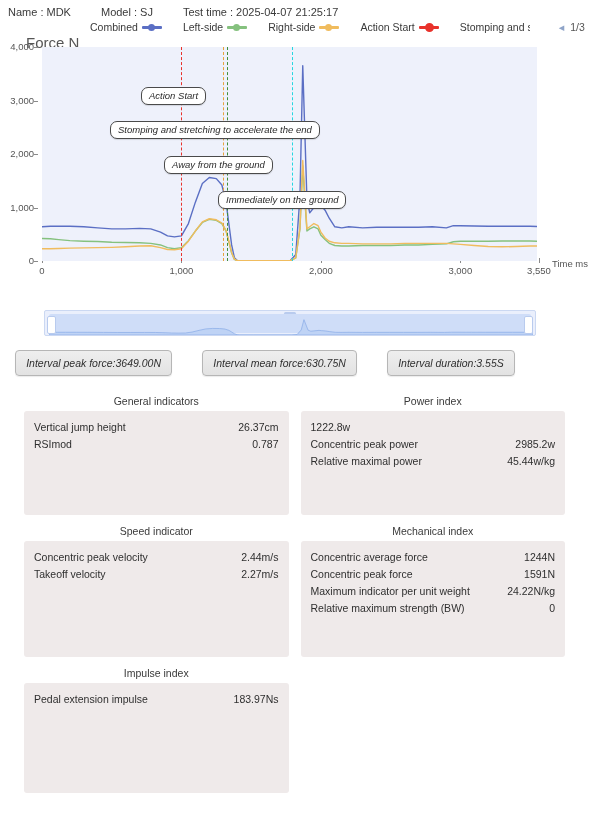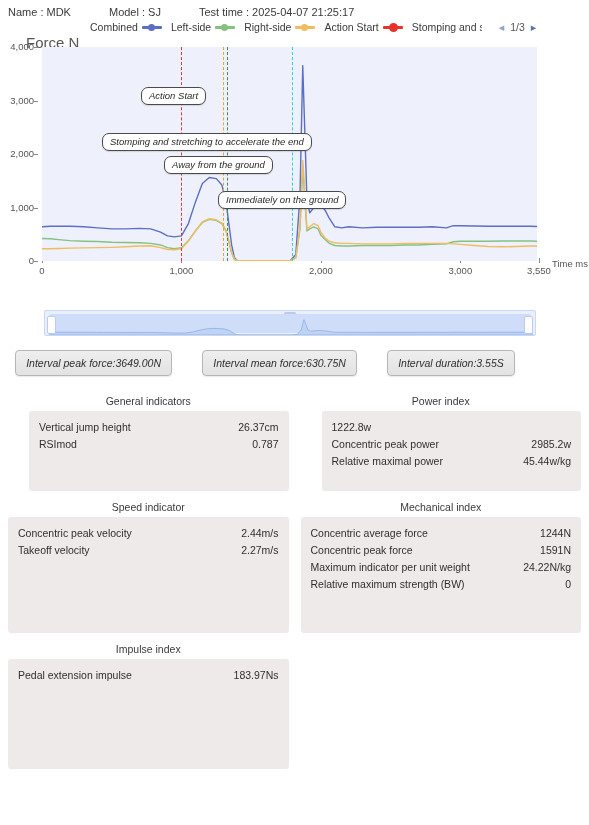--- a/index.html
+++ b/index.html
@@ -10,32 +10,32 @@
     color:#333;
     overflow:hidden;
     position:relative;
   }
 
   
   .meta-row{
     display:flex;align-items:center;
     padding:6px 0 0 8px;
     font-size:11px;color:#3a3a3a;
-    gap:16px;
+    gap:8px;
   }
   .meta-item{white-space:nowrap;}
   .meta-item + .meta-item{margin-left:22px;}
 
   
   .legend-row{
     display:flex;align-items:center;
     padding:3px 0 0 0;
     margin-left:90px;
     font-size:10.5px;color:#3a3a3a;
-    gap:0;
+    gap:12px;
   }
   .legend-entry{display:flex;align-items:center;white-space:nowrap;margin-right:9px;}
   .legend-entry .lbl{margin-right:4px;}
   .marker{display:inline-block;position:relative;width:20px;height:10px;}
   .marker .bar{
     position:absolute;top:4px;left:0;width:20px;height:2.5px;border-radius:1px;
   }
   .marker .dot{
     position:absolute;top:1.5px;left:6px;width:7px;height:7px;border-radius:50%;
   }
@@ -119,34 +119,34 @@
     padding:6px 10px;
     white-space:nowrap;
     box-shadow:0 1px 1px rgba(0,0,0,.08);
     cursor:pointer;
   }
 
   
   .panels{
     position:absolute;top:395px;left:0;width:589px;
     display:flex;flex-wrap:wrap;
-    padding:0 8px;box-sizing:border-box;
+    padding:0 24px;box-sizing:border-box;
     column-gap:12px;row-gap:10px;
   }
   .panel{width:calc(50% - 6px);box-sizing:border-box;}
   .panel-title{
     text-align:center;font-size:10.5px;color:#3a3a3a;
     padding-bottom:4px;
   }
   .panel-body{
     background:#efeaea;border-radius:3px;
     padding:8px 10px 8px 10px;
     box-sizing:border-box;
   }
-  .panel-body.h-short{height:80px;margin-left:21px;}
+  .panel-body.h-short{height:104px;}
   .panel-body.h-mid{height:116px;}
   .panel-body.h-tall{height:110px;}
   .metric{
     display:flex;justify-content:space-between;align-items:baseline;
     font-size:10.5px;color:#2f2f2f;
     line-height:1.62;
   }
   .metric .k{white-space:nowrap;}
   .metric .v{white-space:nowrap;}
 </style>
@@ -223,21 +223,21 @@
       </svg>
     <div id="vlines">
         <div class="vline" style="left: 139.437px; border-left-color: rgb(232, 50, 43);"></div>
         <div class="vline" style="left: 181.268px; border-left-color: rgb(232, 163, 60);"></div>
         <div class="vline" style="left: 185.451px; border-left-color: rgb(63, 143, 60);"></div>
         <div class="vline" style="left: 249.592px; border-left-color: rgb(37, 214, 224);"></div>
       </div>
   </div>
   <div id="callouts">
       <div class="callout" style="left: 141px; top: 54px;">Action Start</div>
-      <div class="callout" style="left: 102px; top: 88px; margin-top: 12px;">Stomping and stretching to accelerate the end</div>
+      <div class="callout" style="left: 110px; top: 88px;">Stomping and stretching to accelerate the end</div>
       <div class="callout" style="left: 164px; top: 123px;">Away from the ground</div>
       <div class="callout" style="left: 218px; top: 158px;">Immediately on the ground</div>
     </div>
 </div>
 
 <div class="brush">
   <div class="grip"></div>
   <div class="sel">
     <svg width="484" height="21" style="position:absolute;left:0;top:0;">
       <path id="brush-path" fill="#bfd3f5" stroke="#8fb0e8" stroke-width="0.8" d="M0 21 L0.00 18.31 L8.18 18.27 L16.36 18.27 L27.27 18.27 L40.90 18.31 L54.54 18.40 L68.17 18.48 L81.80 18.48 L95.44 18.44 L106.34 18.48 L115.89 18.73 L122.70 19.03 L129.52 19.11 L136.34 19.03 L143.15 18.06 L149.97 16.38 L156.79 14.91 L163.61 14.45 L170.42 14.53 L175.88 15.04 L179.97 16.38 L182.69 18.06 L185.42 19.74 L188.15 20.75 L190.87 20.96 L204.51 20.98 L218.14 20.98 L231.77 20.98 L242.68 20.98 L248.14 20.50 L252.23 15.96 L254.95 5.67 L257.00 10.92 L259.04 16.17 L261.77 17.22 L265.86 16.80 L269.95 16.38 L272.68 16.63 L276.77 17.01 L280.86 17.64 L286.31 18.31 L293.13 18.40 L299.94 18.31 L313.58 18.40 L327.21 18.35 L340.85 18.35 L354.48 18.35 L368.11 18.35 L381.75 18.31 L395.38 18.40 L402.20 18.23 L409.01 18.23 L422.65 18.25 L436.28 18.27 L449.92 18.27 L463.55 18.27 L477.18 18.27 L484.00 18.29 L484 21 Z"></path>

